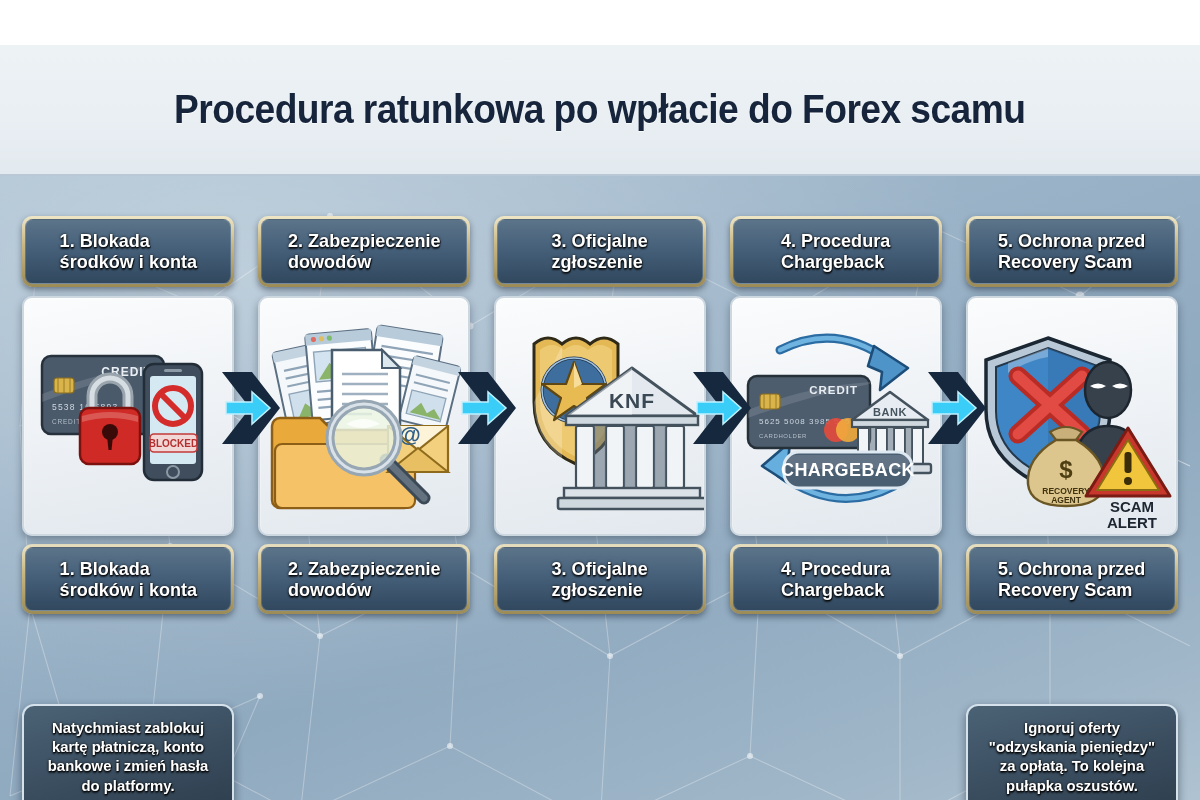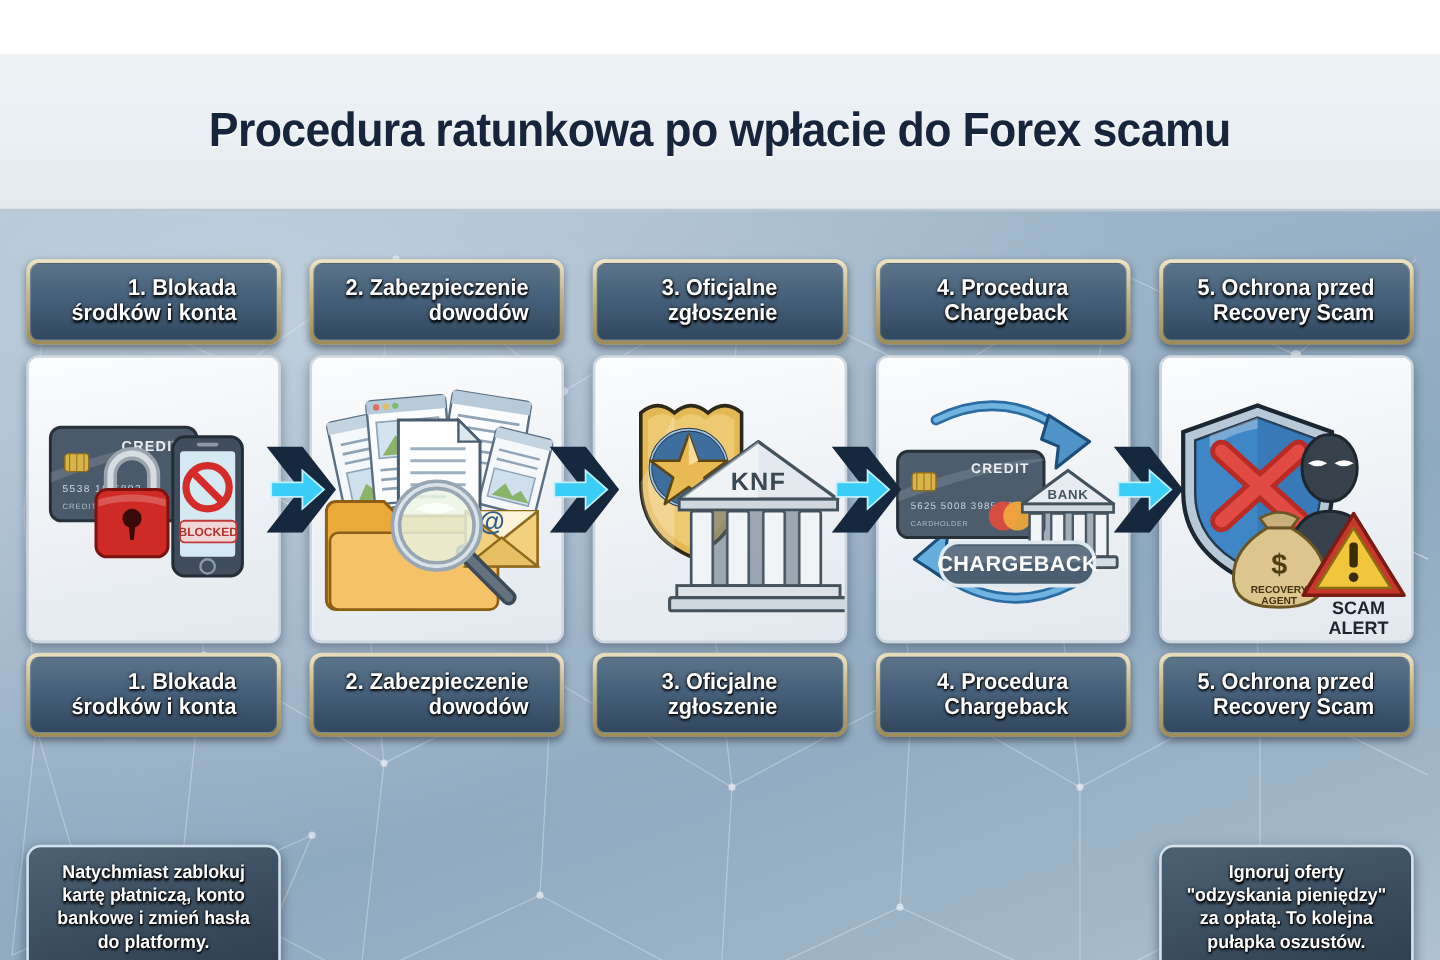--- a/index.html
+++ b/index.html
@@ -58,21 +58,21 @@
     border-radius: 10px;
     padding: 3px;
     background: linear-gradient(180deg,#efe6c6 0%,#c9b884 40%,#9d8b56 100%);
     box-shadow: 0 3px 6px rgba(10,20,35,.45);
   }
   .plaque-inner {
     border-radius: 8px;
     background: linear-gradient(180deg,#5b7489 0%,#46607a 45%,#31485e 100%);
     border: 1px solid rgba(255,255,255,.16);
     display: flex; align-items: center; justify-content: center;
-    text-align: right;
+    text-align: left;
     padding: 10px 8px;
     min-height: 64px;
   }
   .plaque-text {
     color: #ffffff; font-weight: bold; font-size: 19px; line-height: 1.12;
     transform: scaleX(0.95);
     text-shadow: 0 0 3px rgba(0,0,0,.85), 0 2px 2px rgba(0,0,0,.75), 1px 1px 0 rgba(0,0,0,.55);
   }
 
   .plaque.header { }

